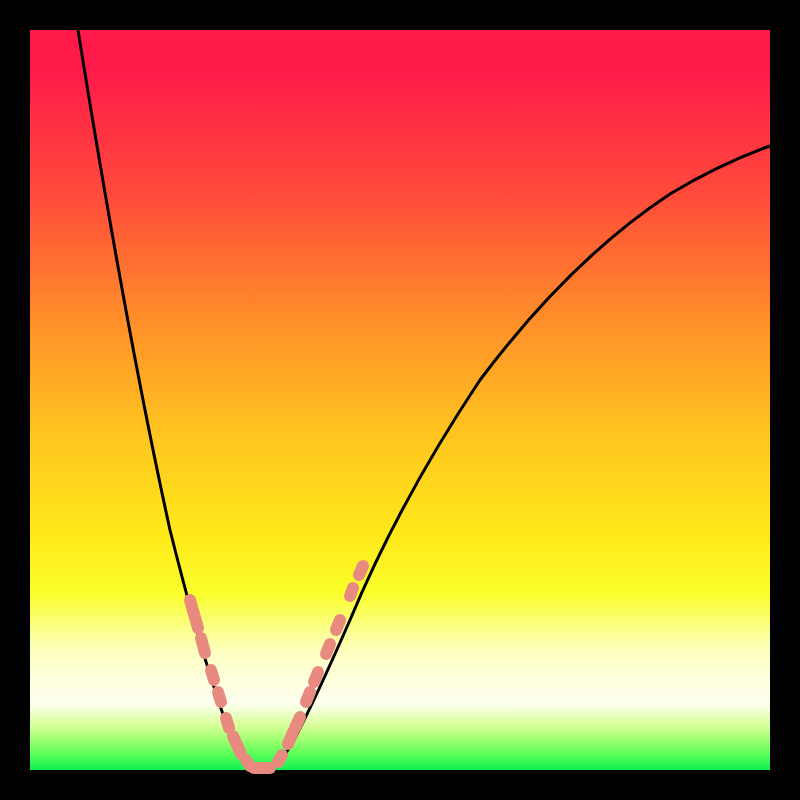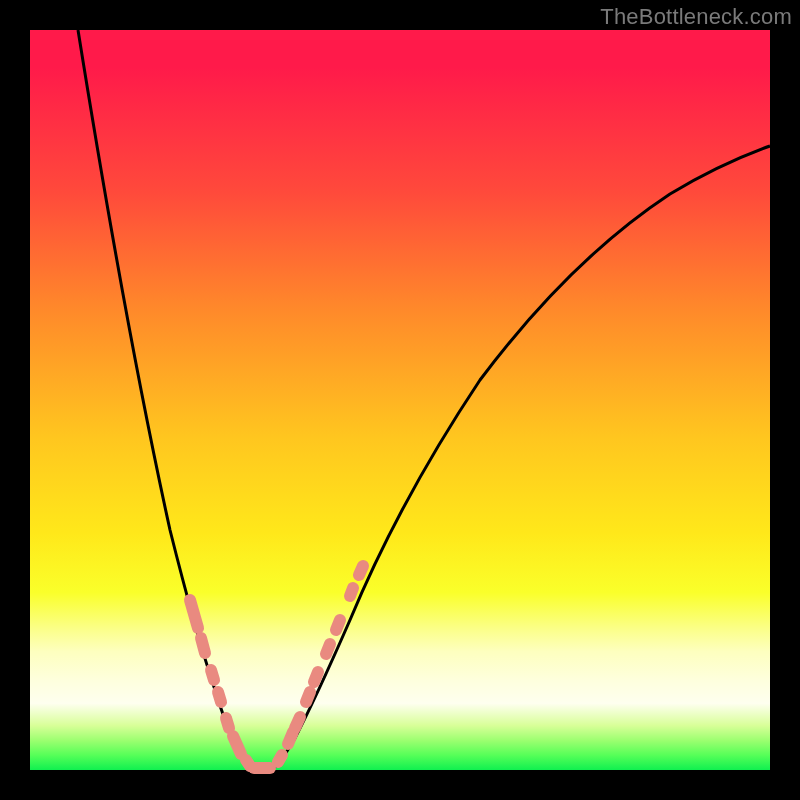--- a/index.html
+++ b/index.html
@@ -57,21 +57,20 @@
     top: 0;
     width: 740px;
     height: 740px;
     overflow: visible;
   }
 </style>
 </head>
 <body>
 <div class="frame">
 
-  <div class="watermark">TheBottleneck.com</div>
 
   <div class="plot-area">
     <svg class="curve" viewBox="0 0 740 740">
 
       <path d="M 48 0
                Q 96 300 140 500
                Q 165 600 185 660
                Q 198 702 210 725
                Q 216 735 222 738" fill="none" stroke="#000" stroke-width="3"></path>
 

